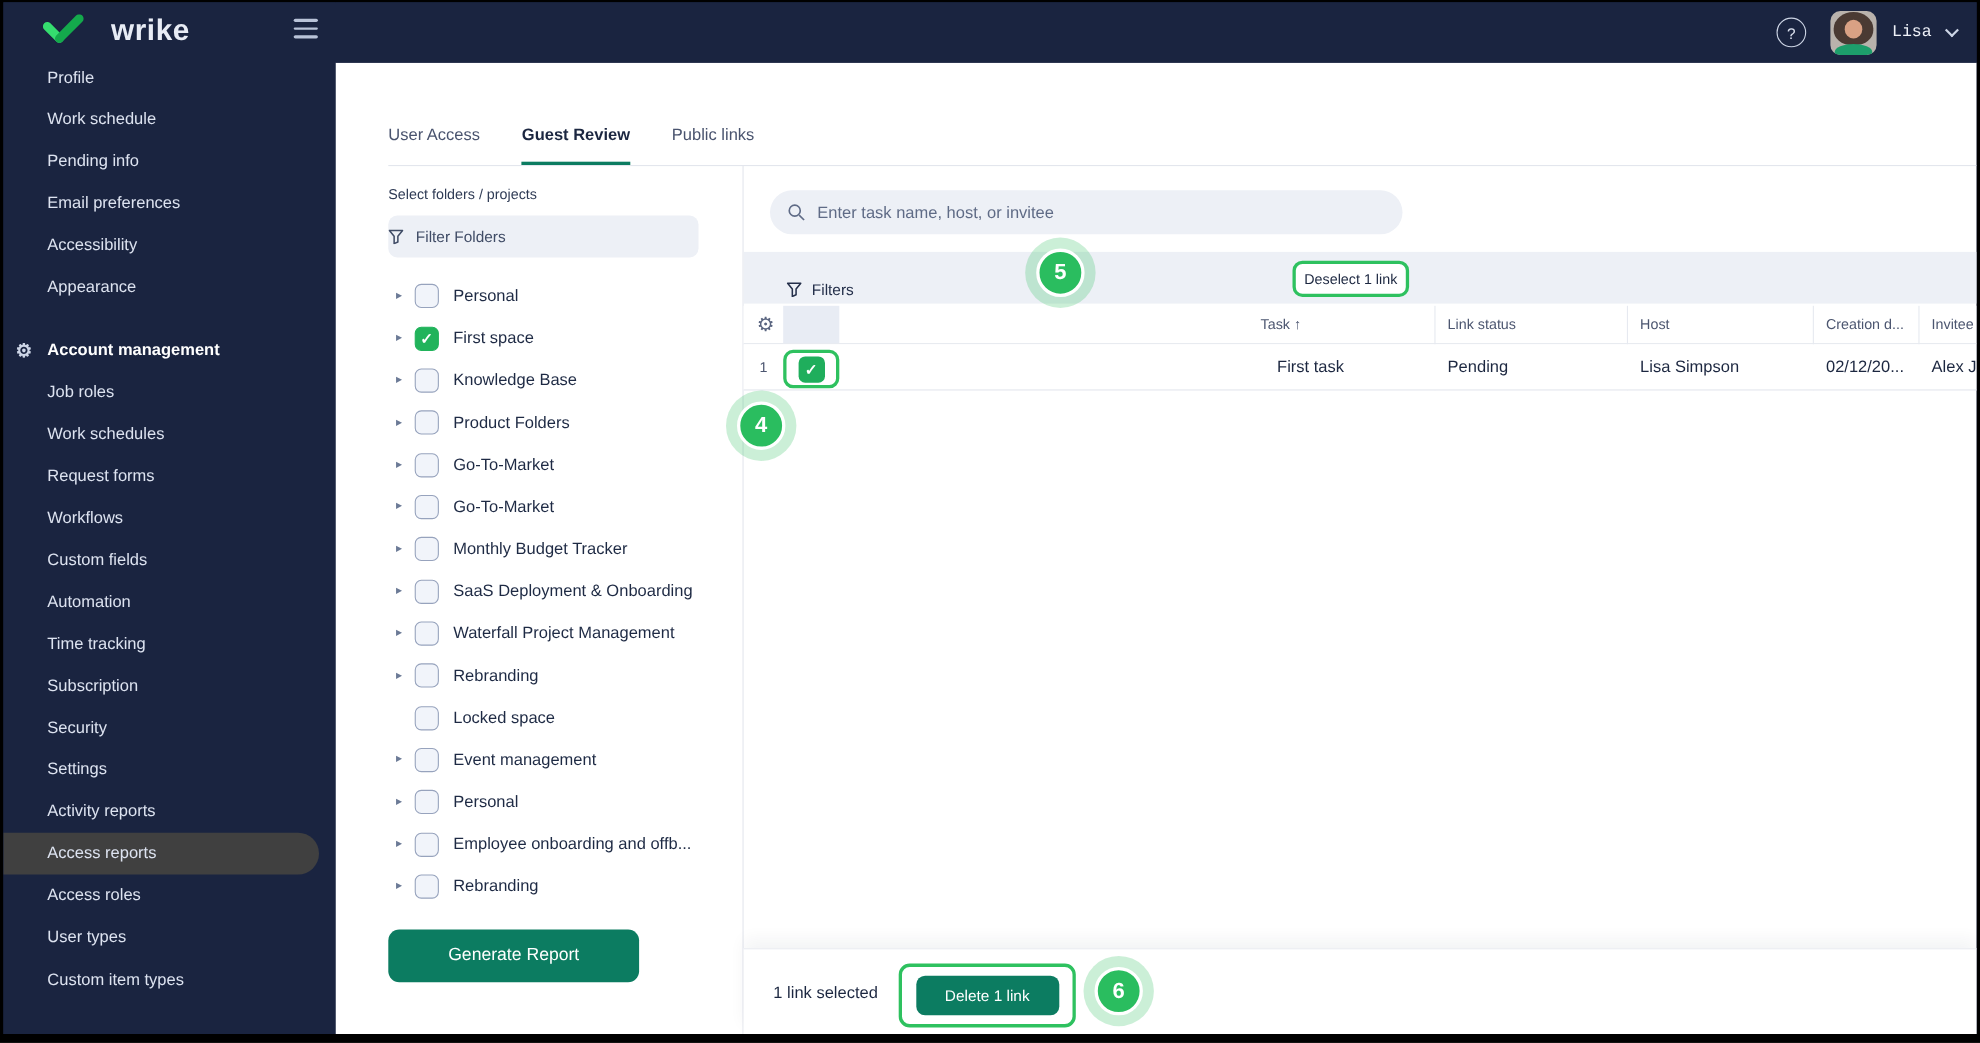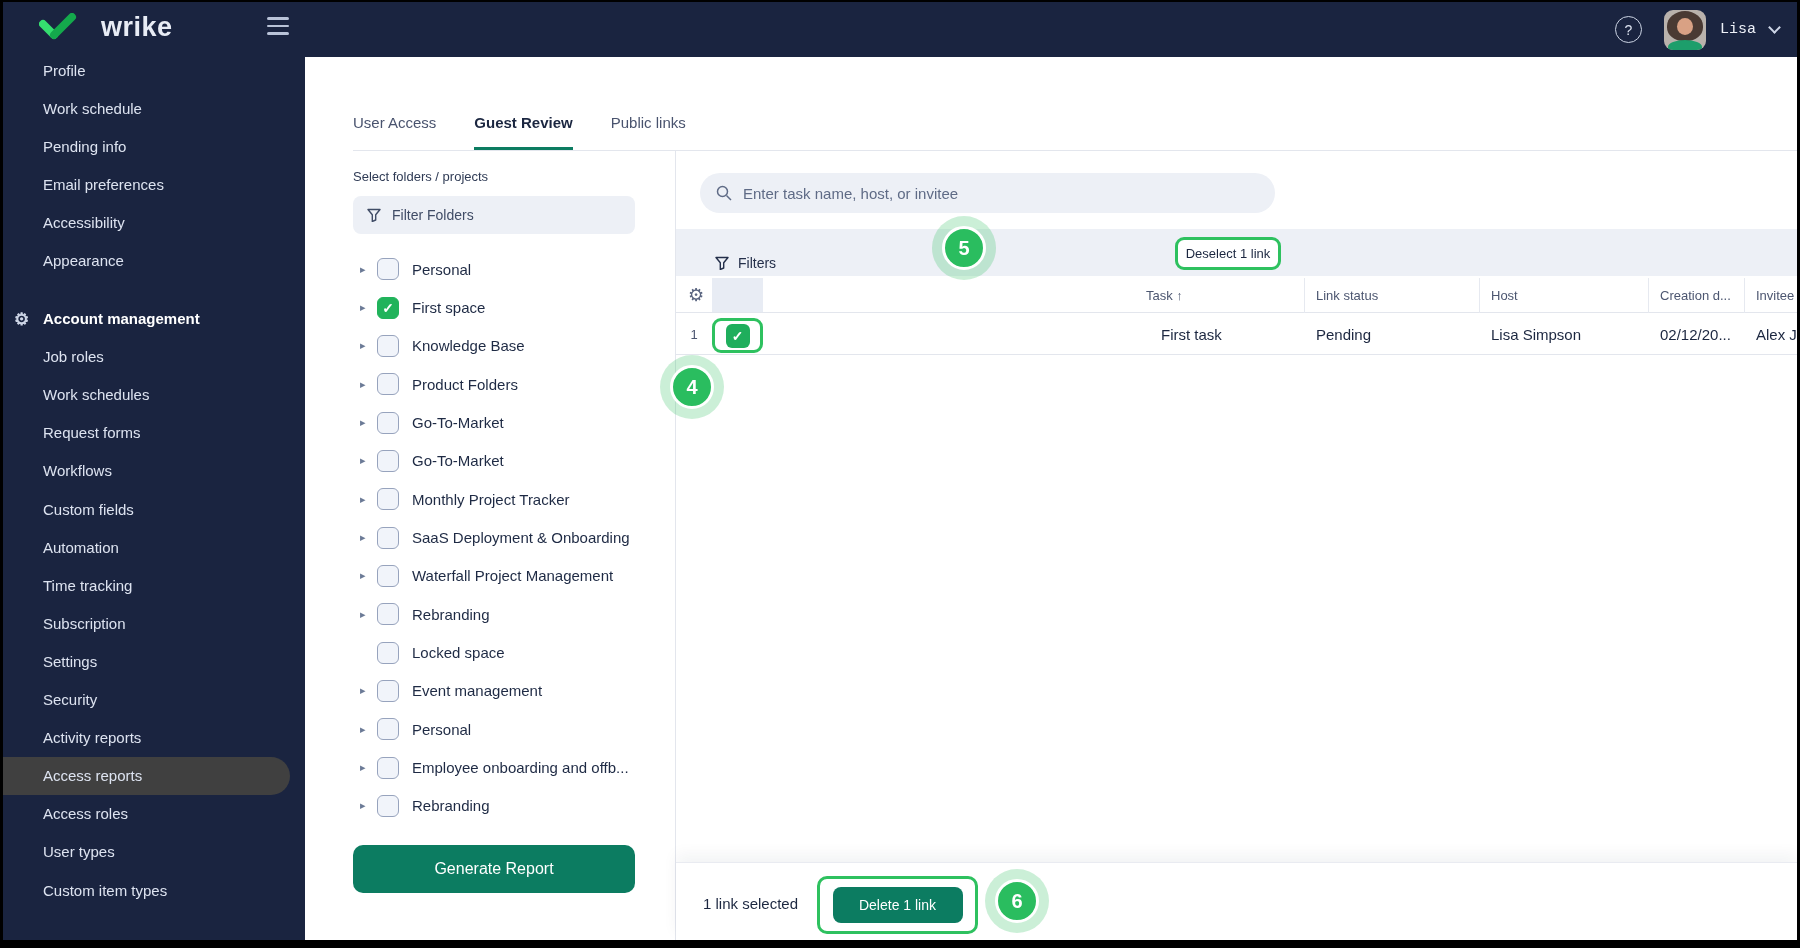--- a/index.html
+++ b/index.html
@@ -44,36 +44,36 @@
   .tabs-row { position:absolute; left:48px; top:57px; display:flex; gap:38px; height:36px; }
   .tab { position:relative; font-size:15px; color:#49536e; cursor:pointer; white-space:nowrap; }
   .tab.active { color:#1b2640; font-weight:bold; }
   .tab.active::after { content:""; position:absolute; left:0; right:0; bottom:0; height:3px; background:#0c7c61; }
   .tabs-divider { position:absolute; left:48px; right:0; top:93px; height:1px; background:#e3e6ed; }
   .v-divider { position:absolute; left:370px; top:93px; bottom:0; width:1px; background:#e3e6ed; }
 
   
   .fp-heading { position:absolute; left:48px; top:112px; font-size:13px; color:#2f3b55; }
   .filter-box { position:absolute; left:48px; top:139px; width:282px; height:38px; background:#edf0f6;
-                border-radius:8px; display:flex; align-items:center; padding-left:14px; gap:11px; }
+                border-radius:8px; display:flex; align-items:center; gap:11px; }
   .filter-box input { border:none; outline:none; background:transparent; font-size:14px; color:#404c66;
                       font-family:"Liberation Sans", sans-serif; width:220px; }
   .filter-box input::placeholder { color:#404c66; opacity:1; }
 
   .tree { position:absolute; left:0; top:193px; width:370px; }
   .tree-item { height:38.35px; display:flex; align-items:center; padding-left:55px; cursor:pointer; }
   .caret { width:10px; margin-right:7px; color:#6b7a96; font-size:11px; line-height:1; }
   .tree-item.no-caret .caret { visibility:hidden; }
   .cb { width:22px; height:22px; border:1.5px solid #97a3bd; border-radius:6px; background:#f1f4fa;
         margin-right:13px; flex:0 0 auto; display:flex; align-items:center; justify-content:center; }
   .tree-item.checked .cb { background:#21b35b; border-color:#21b35b; }
   .tree-item.checked .cb::after { content:"✓"; color:#fff; font-size:14px; font-weight:bold; }
   .tree-label { font-size:15px; color:#1e2a44; white-space:nowrap; }
 
-  .generate-btn { position:absolute; left:48px; top:788px; width:282px; height:48px; background:#0c7c61;
+  .generate-btn { position:absolute; left:48px; top:788px; width:228px; height:48px; background:#0c7c61;
                   color:#fff; font-size:16px; border:none; border-radius:10px; cursor:pointer;
                   font-family:"Liberation Sans", sans-serif; }
 
   
   .search-pill { position:absolute; left:395px; top:116px; width:575px; height:40px; background:#edf0f6;
                  border-radius:20px; display:flex; align-items:center; padding-left:16px; gap:11px; }
   .search-pill input { border:none; outline:none; background:transparent; font-size:15px; color:#5f6b86;
                        width:480px; font-family:"Liberation Sans", sans-serif; }
   .search-pill input::placeholder { color:#5f6b86; opacity:1; }
 
@@ -200,25 +200,25 @@
           <div class="side-item">
 
             <span>Time tracking</span>
           </div>
           <div class="side-item">
 
             <span>Subscription</span>
           </div>
           <div class="side-item">
 
+            <span>Security</span>
+          </div>
+          <div class="side-item">
+
             <span>Settings</span>
-          </div>
-          <div class="side-item">
-
-            <span>Security</span>
           </div>
           <div class="side-item">
 
             <span>Activity reports</span>
           </div>
           <div class="side-item selected">
 
             <span>Access reports</span>
           </div>
           <div class="side-item">
@@ -302,21 +302,21 @@
             <span class="tree-label">Go-To-Market</span>
           </div>
           <div class="tree-item">
             <span class="caret">▸</span>
             <span class="cb"></span>
             <span class="tree-label">Go-To-Market</span>
           </div>
           <div class="tree-item">
             <span class="caret">▸</span>
             <span class="cb"></span>
-            <span class="tree-label">Monthly Project Tracker</span>
+            <span class="tree-label">Monthly Budget Tracker</span>
           </div>
           <div class="tree-item">
             <span class="caret">▸</span>
             <span class="cb"></span>
             <span class="tree-label">SaaS Deployment &amp; Onboarding</span>
           </div>
           <div class="tree-item">
             <span class="caret">▸</span>
             <span class="cb"></span>
             <span class="tree-label">Waterfall Project Management</span>

